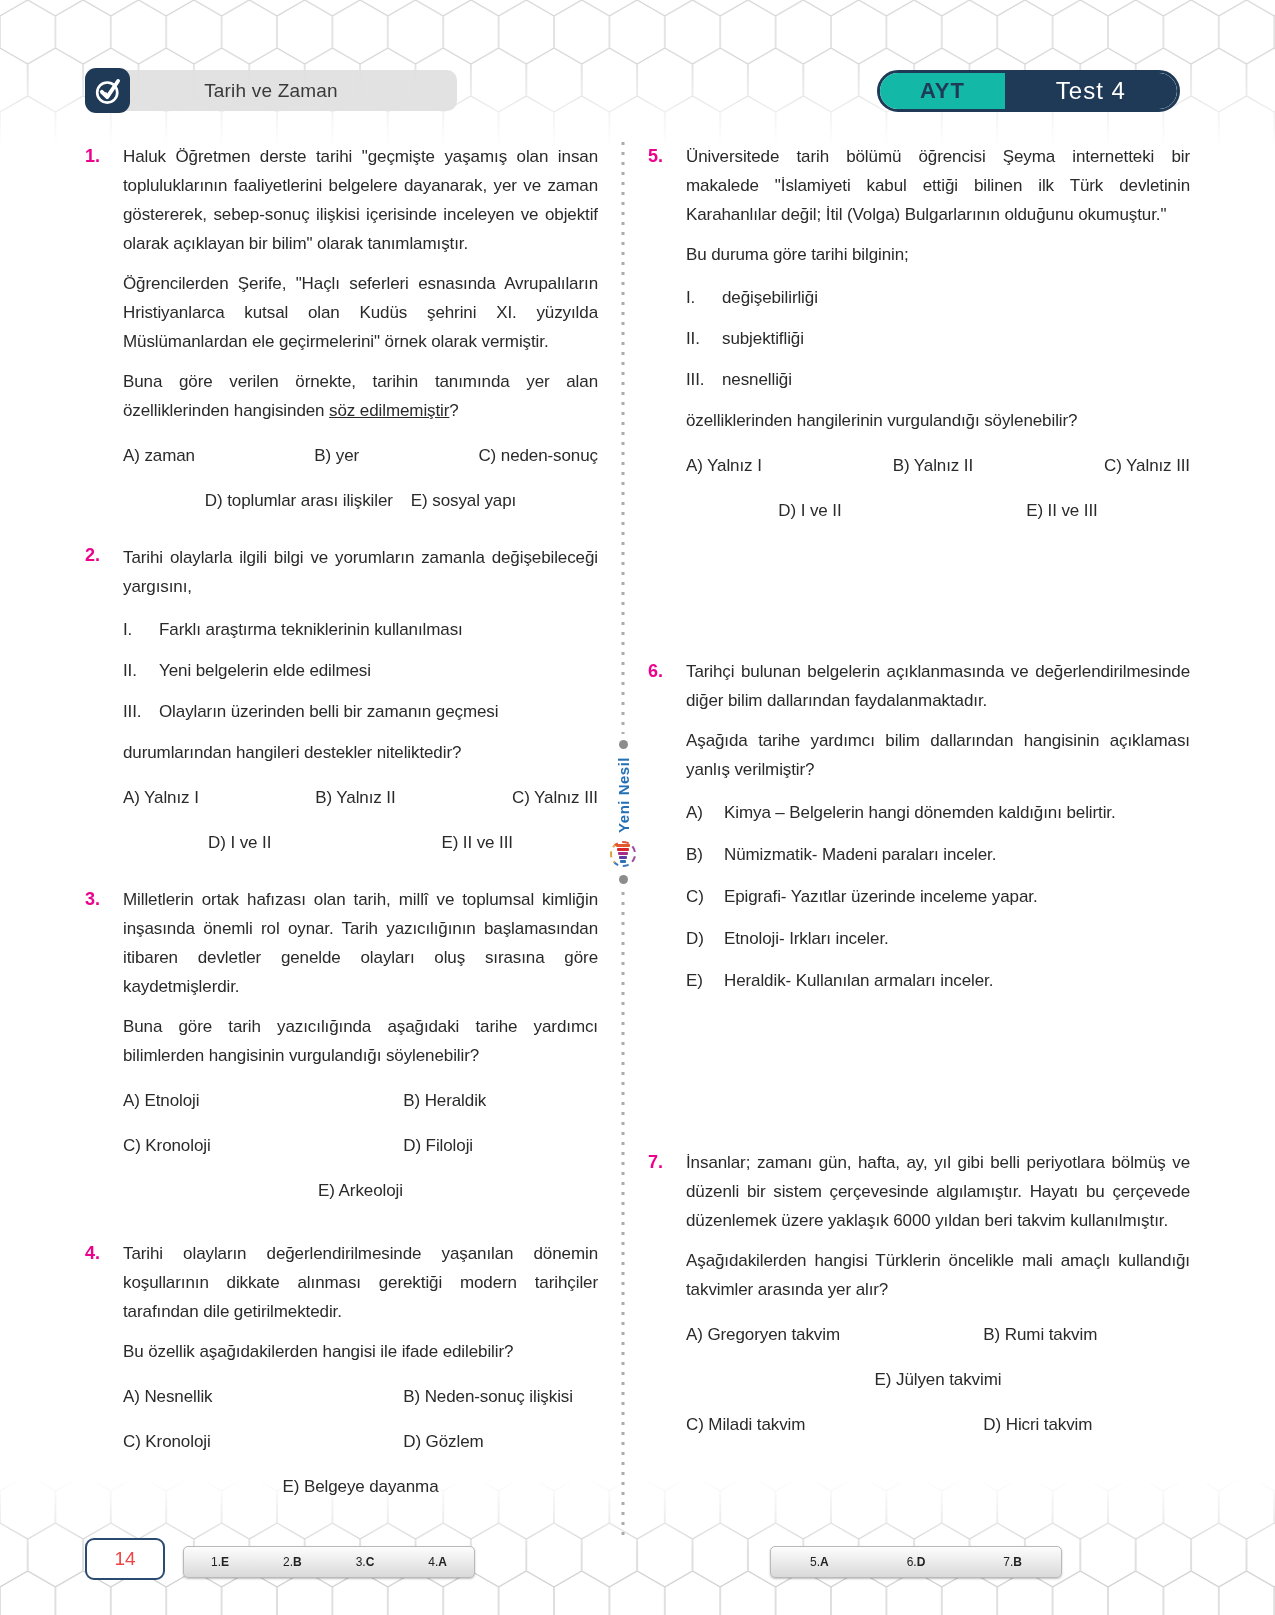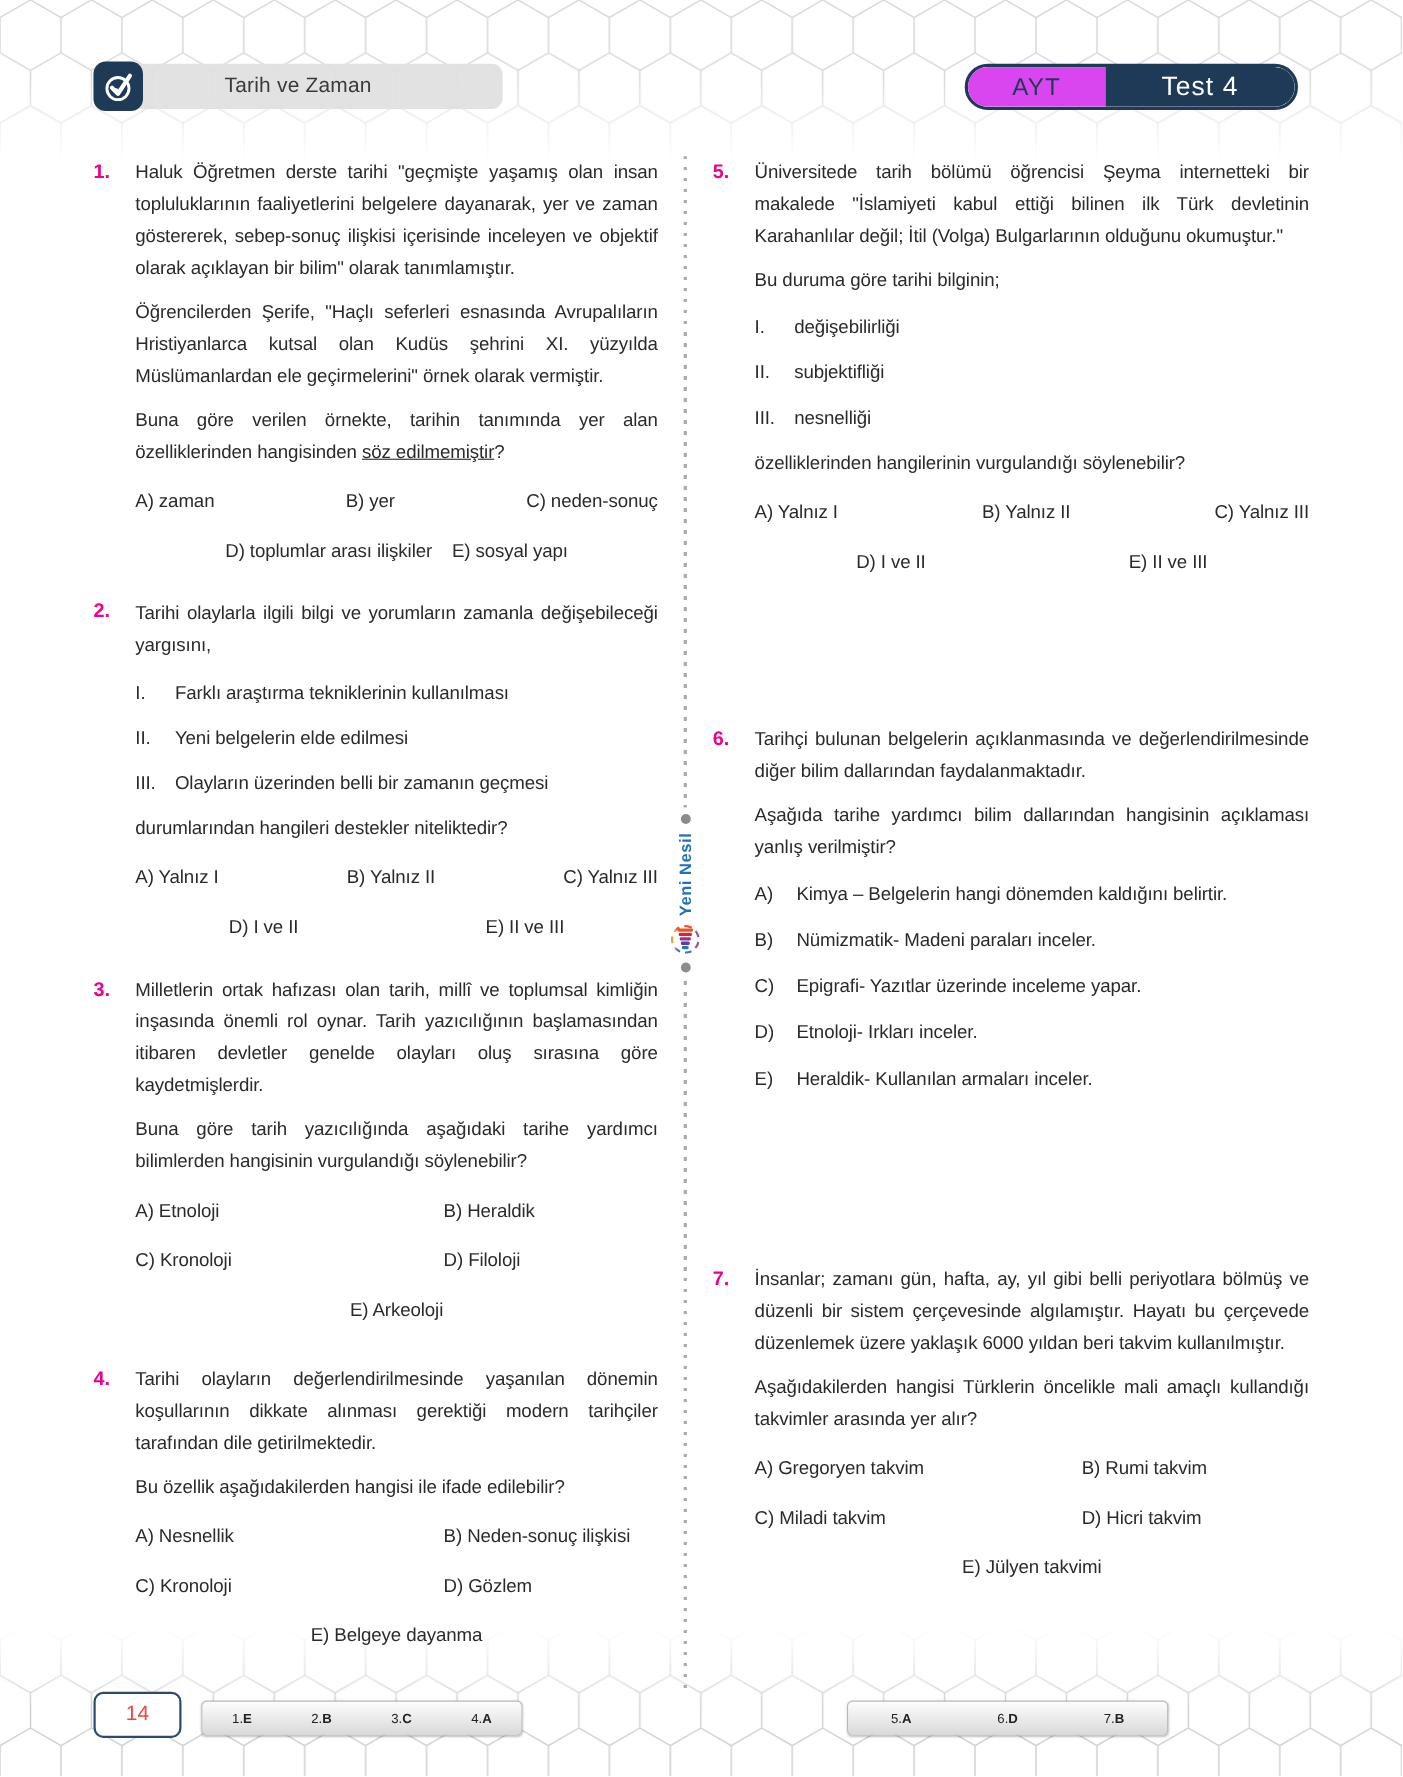--- a/index.html
+++ b/index.html
@@ -9,38 +9,38 @@
     font-family:"Liberation Sans", sans-serif;color:#2a2a2a;
   }
   
   .hexband{position:absolute;left:0;width:1275px;pointer-events:none;}
   .hex-top{top:0;height:150px;}
   .hex-bottom{bottom:0;height:140px;}
   .fade{position:absolute;left:0;width:1275px;pointer-events:none;}
   .fade-top{top:0;height:150px;background:linear-gradient(to bottom, rgba(255,255,255,0) 45%, #ffffff 97%);}
   .fade-bottom{bottom:0;height:140px;background:linear-gradient(to bottom, #ffffff 3%, rgba(255,255,255,0) 55%);}
   
-  .header{position:absolute;top:56px;left:85px;right:95px;height:46px;}
+  .header{position:absolute;top:68px;left:85px;right:95px;height:46px;}
   .subject-group{position:absolute;left:0;top:0;width:372px;height:44px;}
   .subject-bar{
     position:absolute;left:0;top:2px;width:372px;height:41px;border-radius:10px;
     background:rgba(224,224,224,0.92);display:flex;align-items:center;justify-content:center;
     font-size:19px;color:#3a3a3a;letter-spacing:0.2px;
   }
   .check-tile{
     position:absolute;left:0;top:0;width:45px;height:45px;border-radius:11px;
     background:#1f3a57;display:flex;align-items:center;justify-content:center;
   }
   .test-pill{
     position:absolute;right:0;top:2px;width:303px;height:42px;
     border:3px solid #1f3a57;border-radius:23px;overflow:hidden;
     display:flex;background:#ffffff;box-sizing:border-box;
   }
   .pill-ayt{flex:0 0 42%;display:flex;align-items:center;justify-content:center;
-    color:#1f3a57;font-weight:normal;font-size:22px;letter-spacing:1px;background:#d946ef;}
+    color:#1f3a57;font-weight:bold;font-size:22px;letter-spacing:1px;background:#14b8a6;}
   .pill-test{flex:1;display:flex;align-items:center;justify-content:center;
     background:#1f3a57;color:#ffffff;font-size:24px;letter-spacing:1px;border-radius:0 20px 20px 0;text-align:center;}
   
   .columns{position:absolute;top:142px;left:85px;right:85px;bottom:80px;display:flex;}
   .col{box-sizing:border-box;}
   .col-left{width:513px;flex:none;}
   .col-spacer{width:50px;flex:none;position:relative;}
   .col-right{flex:1;min-width:0;}
   .div-line{
     position:absolute;left:50%;top:0;bottom:0;width:3px;transform:translateX(-50%);
@@ -325,26 +325,26 @@
 
       <div class="question">
         <div class="qnum">7.</div>
         <div class="qbody">
           <p class="qpara">İnsanlar; zamanı gün, hafta, ay, yıl gibi belli periyotlara bölmüş ve düzenli bir sistem çerçevesinde algılamıştır. Hayatı bu çerçevede düzenlemek üzere  yaklaşık 6000 yıldan beri takvim kullanılmıştır.</p>
           <p class="qstem">Aşağıdakilerden hangisi Türklerin öncelikle mali amaçlı kullandığı takvimler arasında yer alır?</p>
           <div class="orow cols">
             <span class="oc1">A) Gregoryen takvim</span>
             <span>B) Rumi takvim</span>
           </div>
+          <div class="orow centerE">
+            <span>E) Jülyen takvimi</span>
+          </div>
           <div class="orow cols">
             <span class="oc1">C) Miladi takvim</span>
             <span>D) Hicri takvim</span>
-          </div>
-          <div class="orow centerE">
-            <span>E) Jülyen takvimi</span>
           </div>
         </div>
       </div>
 
     </section>
   </div>
 
   <div class="pagenum">14</div>
 
   <div class="keybar keybar-left">

